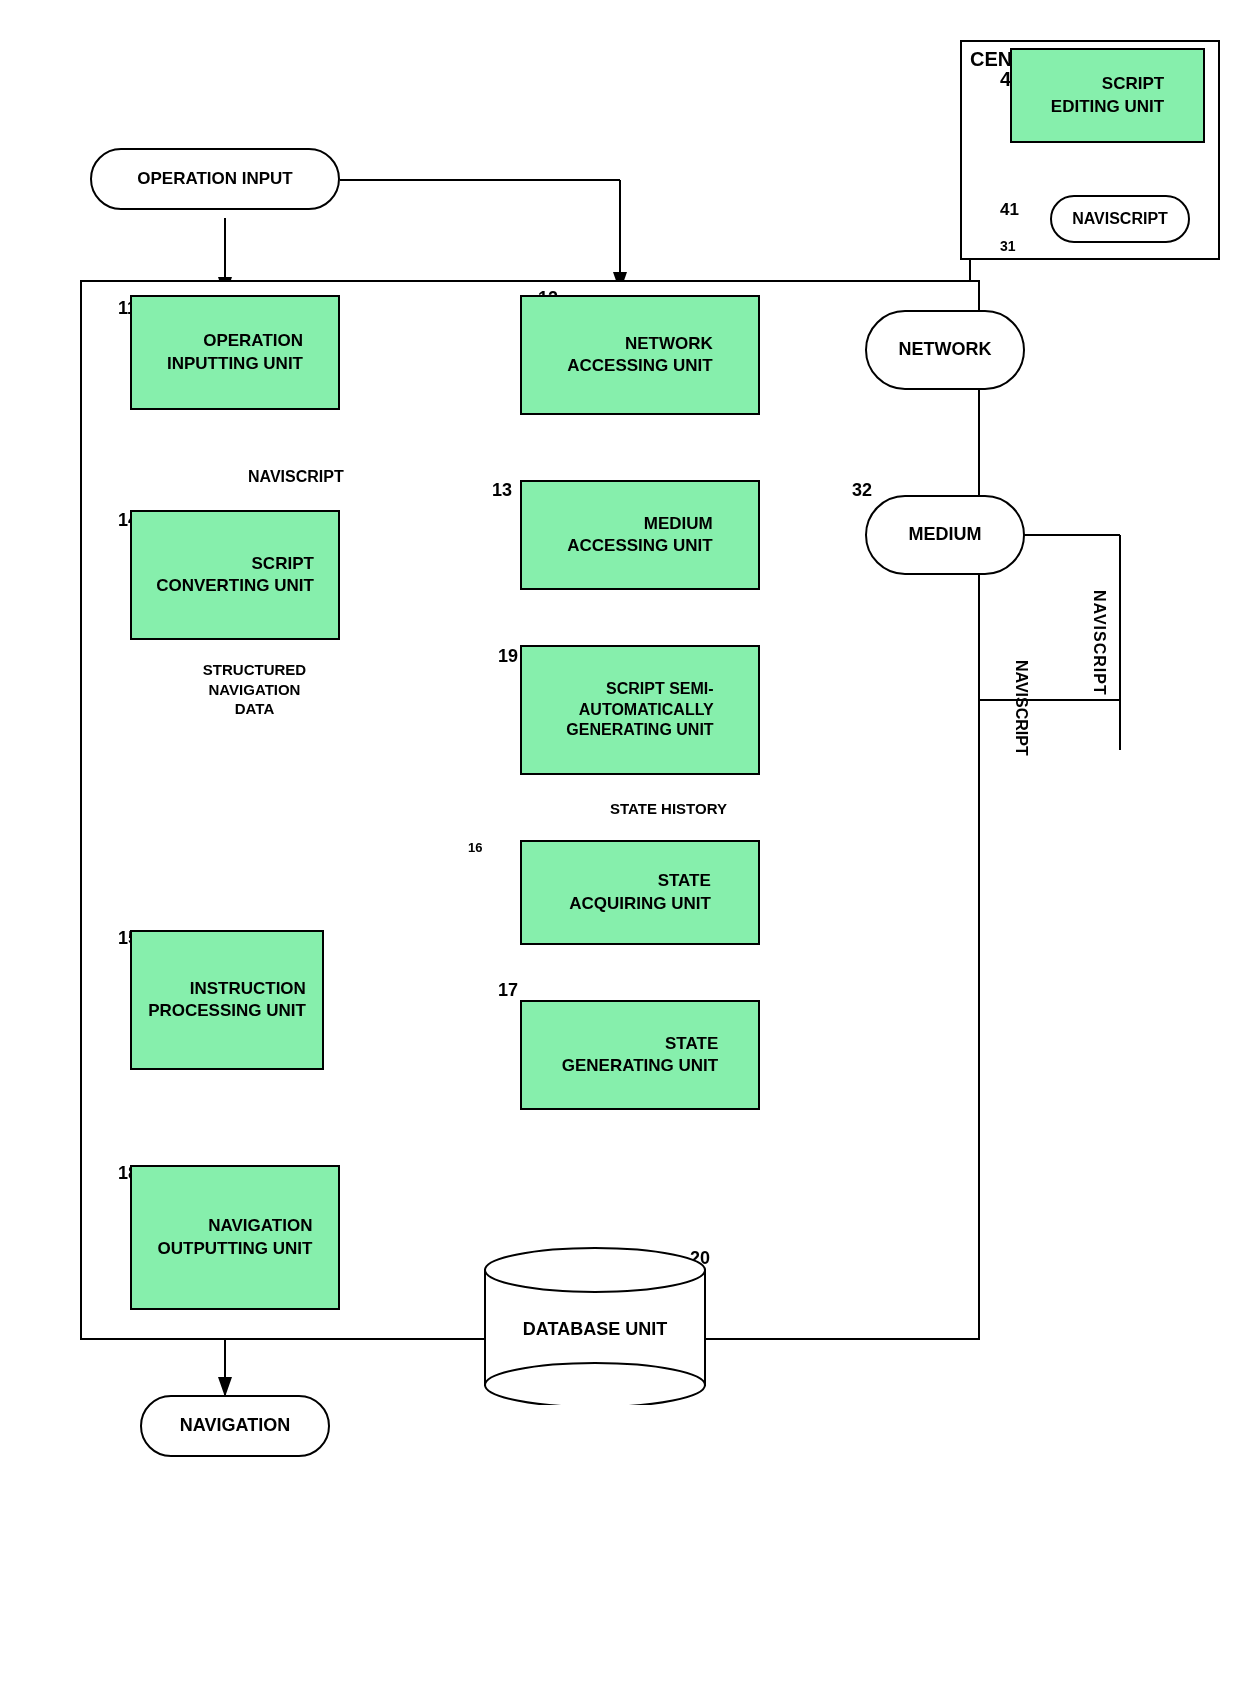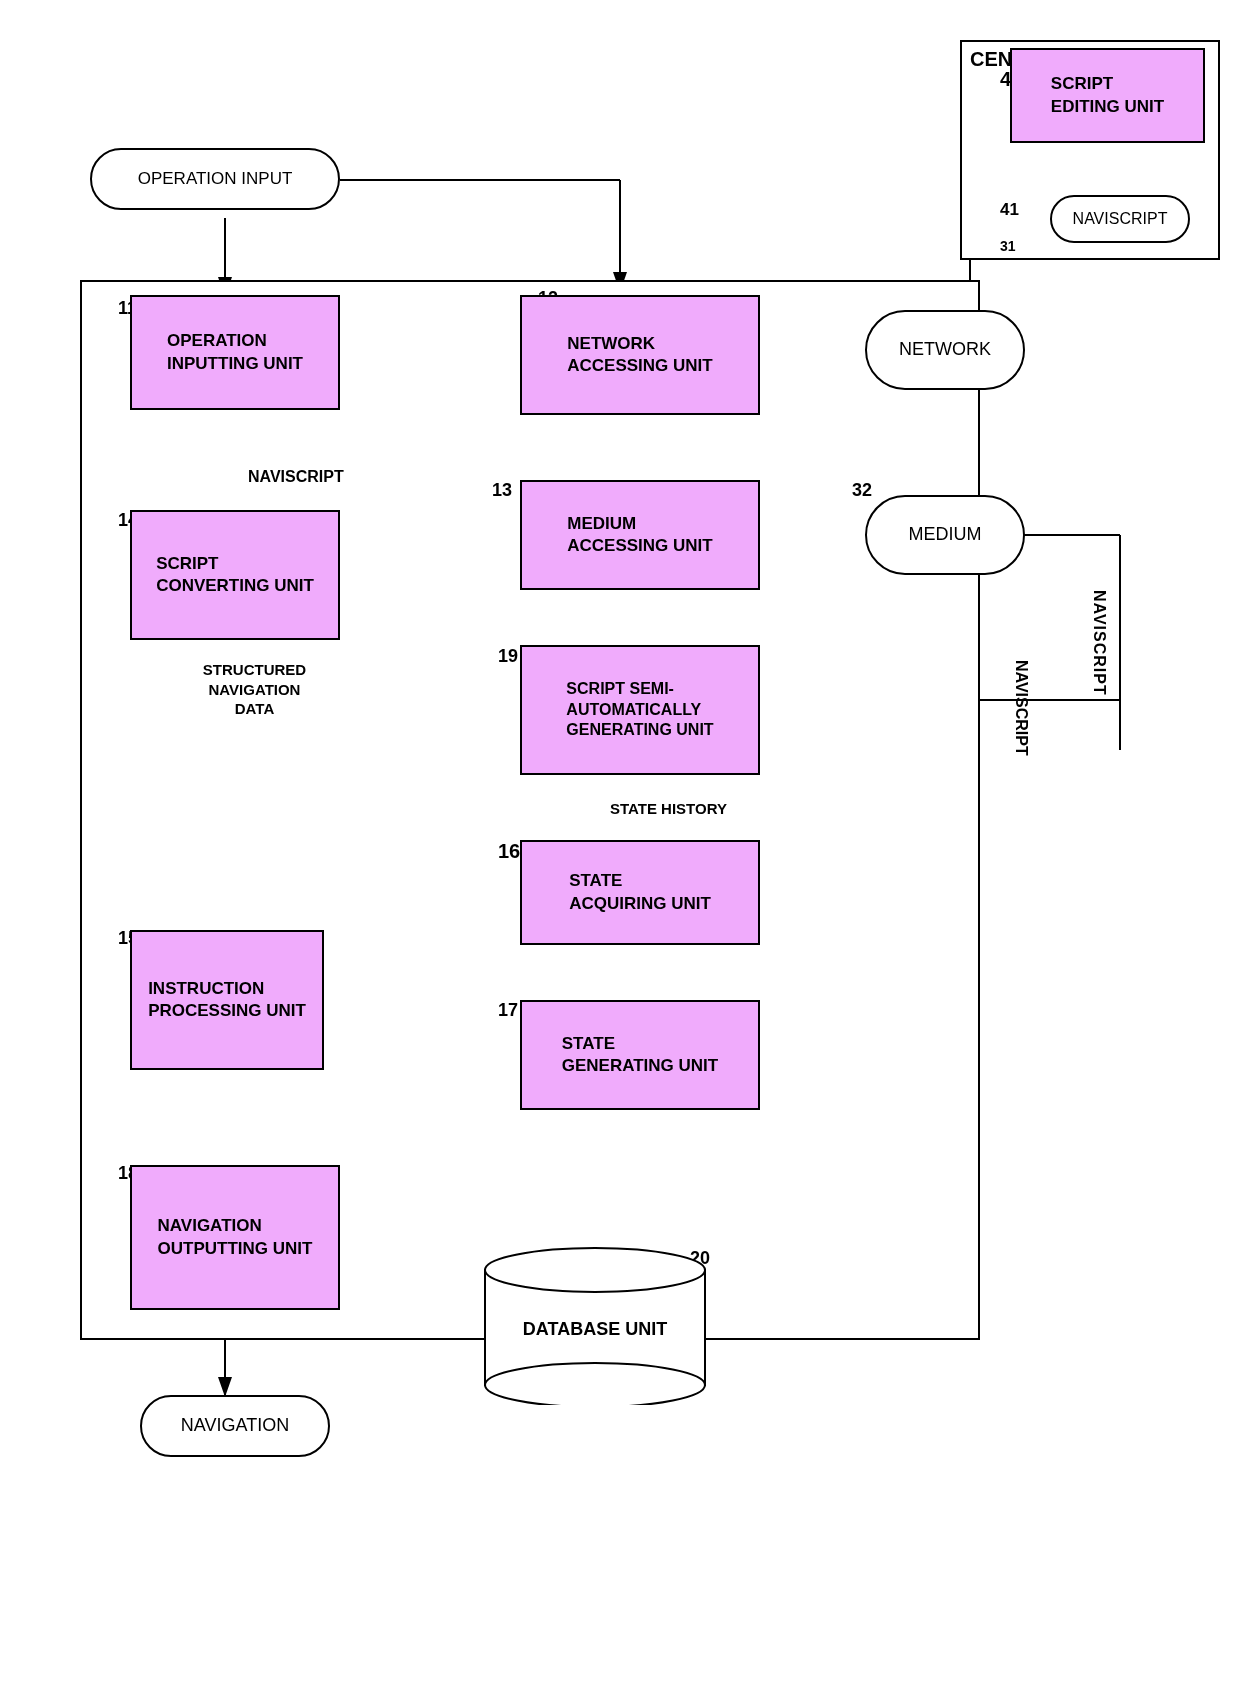--- a/index.html
+++ b/index.html
@@ -14,40 +14,40 @@
     .diagram {
       position: absolute;
       top: 0; left: 0;
       width: 1240px;
       height: 1708px;
     }
     
     .box-rect {
       position: absolute;
       border: 2px solid #000;
-      background: #f0abfc;
+      background: #86efac;
       display: flex;
       align-items: center;
       justify-content: center;
-      text-align: left;
+      text-align: right;
       font-size: 18px;
       font-weight: bold;
       line-height: 1.3;
     }
     .box-rounded {
       position: absolute;
       border: 2px solid #000;
       background: #fff;
       border-radius: 50px;
       display: flex;
       align-items: center;
       justify-content: center;
       text-align: center;
       font-size: 18px;
-      font-weight: normal;
+      font-weight: bold;
       line-height: 1.3;
     }
     .box-outer {
       position: absolute;
       border: 2px solid #000;
       background: #fff;
     }
     .label-text {
       position: absolute;
       font-size: 17px;
@@ -211,30 +211,30 @@
   </div>
 
   <div class="label-small" style="left:498px; top:646px; font-size:18px;">19</div>
 
   <div class="box-rect" style="left:520px; top:645px; width:240px; height:130px; font-size:16px;">
     <span style="white-space:pre-line;">SCRIPT SEMI-
 AUTOMATICALLY
 GENERATING UNIT</span>
   </div>
 
-  <div class="label-small" style="left:498px; top:840px; font-size:20px;">16</div>
+  <div class="label-small" style="left:468px; top:840px; font-size:13px;">16</div>
 
   <div class="box-rect" style="left:520px; top:840px; width:240px; height:105px; font-size:17px;">
     <span style="white-space:pre-line;">STATE
 ACQUIRING UNIT</span>
   </div>
 
   <div class="label-text" style="left:610px; top:800px; font-size:15px;">STATE HISTORY</div>
 
-  <div class="label-small" style="left:498px; top:1000px; font-size:18px;">17</div>
+  <div class="label-small" style="left:498px; top:980px; font-size:18px;">17</div>
 
   <div class="box-rect" style="left:520px; top:1000px; width:240px; height:110px; font-size:17px;">
     <span style="white-space:pre-line;">STATE
 GENERATING UNIT</span>
   </div>
 
   <div class="label-small" style="left:118px; top:928px; font-size:18px;">15</div>
 
   <div class="box-rect" style="left:130px; top:930px; width:194px; height:140px; font-size:17px;">
     <span style="white-space:pre-line;">INSTRUCTION

